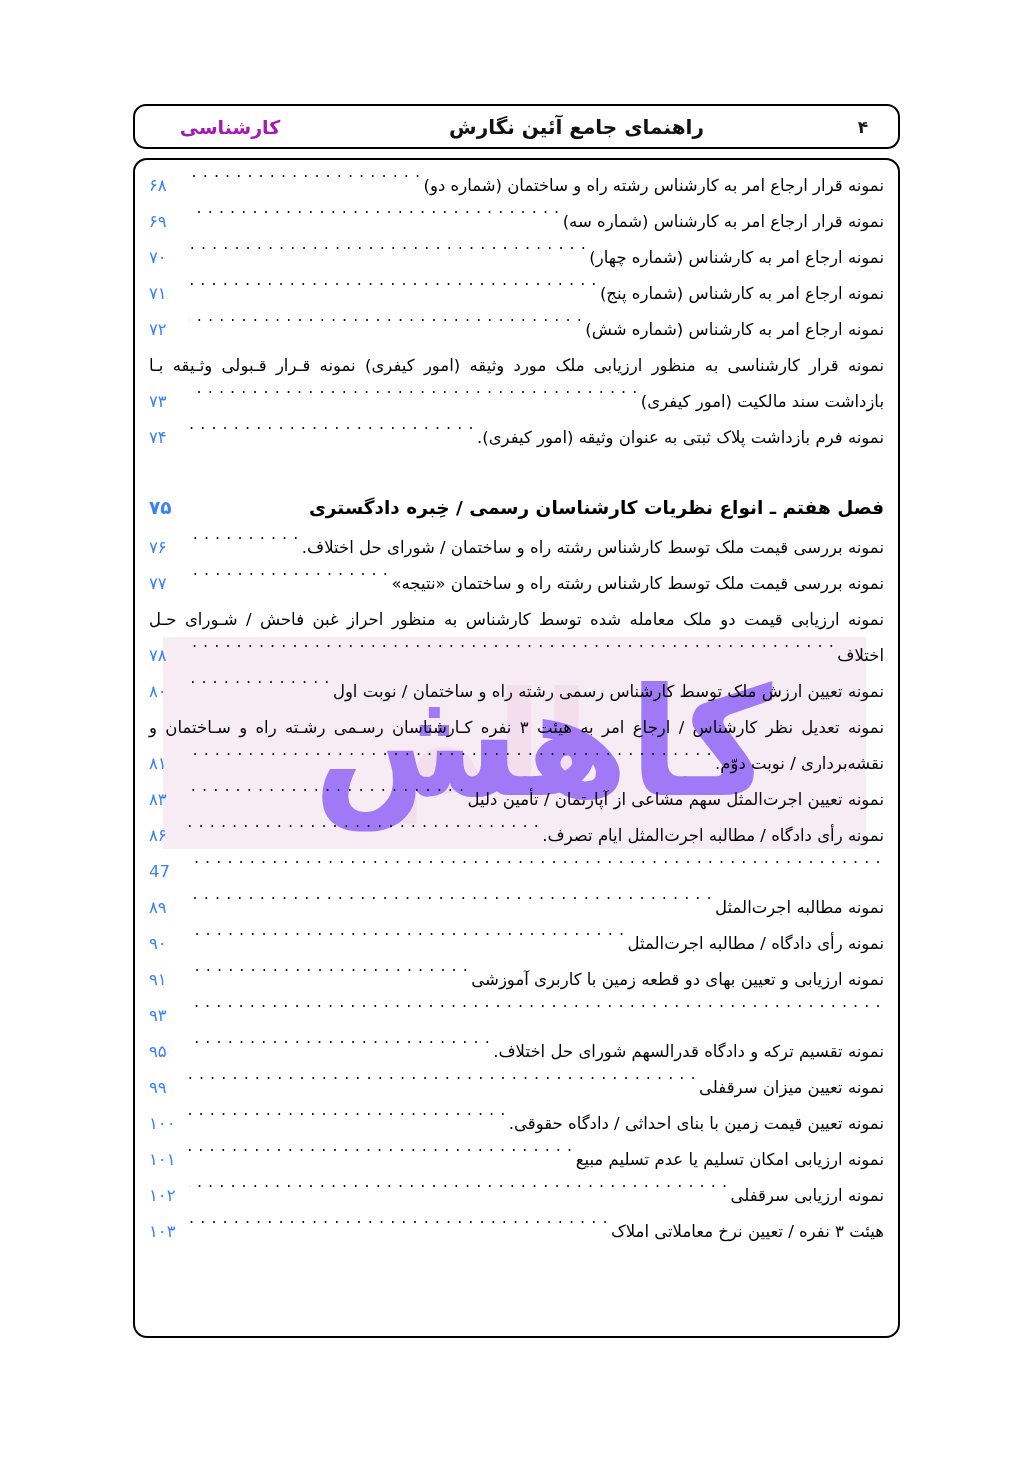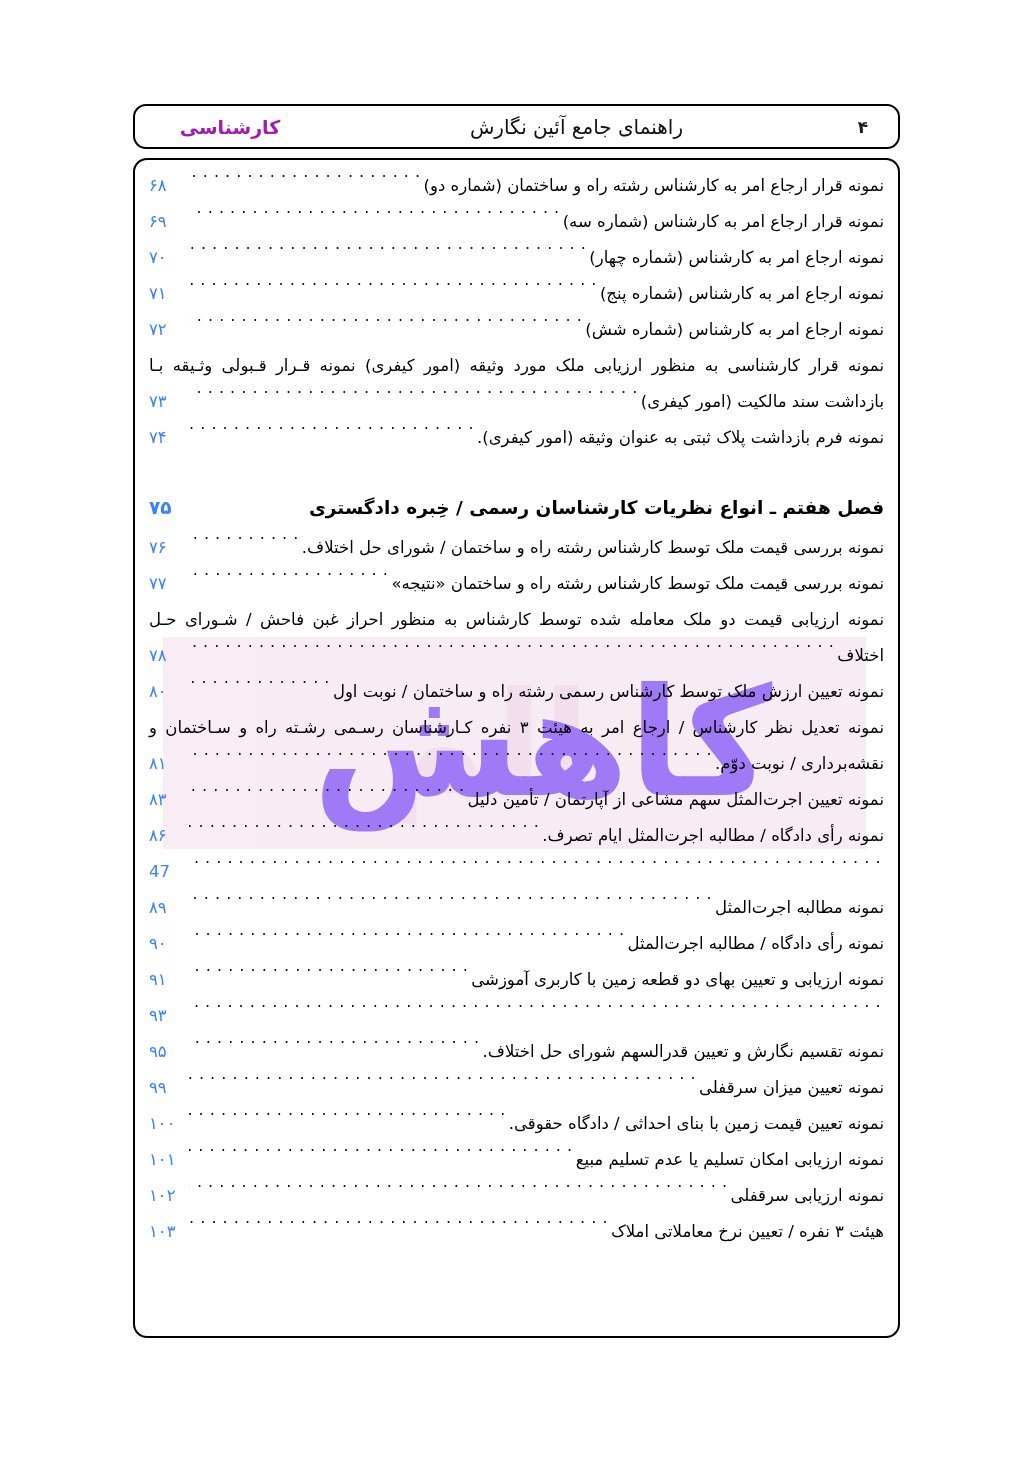--- a/index.html
+++ b/index.html
@@ -41,21 +41,21 @@
     text-align: center;
     font-size: 17px;
     font-weight: bold;
     color: #1a1a1a;
     direction: rtl;
   }
   .header-title {
     flex: 1;
     text-align: center;
     font-size: 20px;
-    font-weight: normal;
+    font-weight: bold;
     color: #111111;
     letter-spacing: 0px;
   }
   .header-section {
     width: 190px;
     text-align: center;
     font-size: 19px;
     font-weight: bold;
     color: #a21caf;
   }
@@ -365,21 +365,21 @@
             </div>
           </div>
           <div class="toc-entry">
             <div class="toc-line">
               <span class="leader"></span>
               <span class="toc-page">۹۳</span>
             </div>
           </div>
           <div class="toc-entry">
             <div class="toc-line">
-              <span class="toc-text">نمونه تقسیم نگارش و تعیین قدرالسهم شورای حل اختلاف.</span>
+              <span class="toc-text">نمونه تقسیم ترکه و دادگاه قدرالسهم شورای حل اختلاف.</span>
               <span class="leader"></span>
               <span class="toc-page">۹۵</span>
             </div>
           </div>
           <div class="toc-entry">
             <div class="toc-line">
               <span class="toc-text">نمونه تعیین میزان سرقفلی</span>
               <span class="leader"></span>
               <span class="toc-page">۹۹</span>
             </div>

